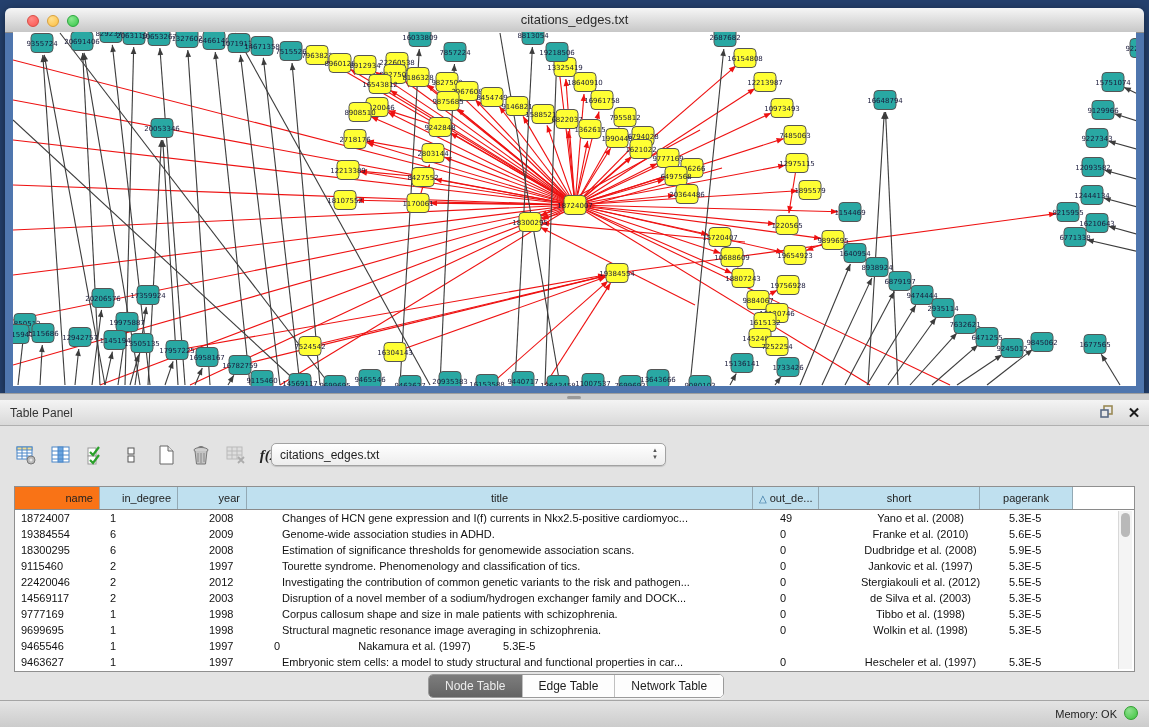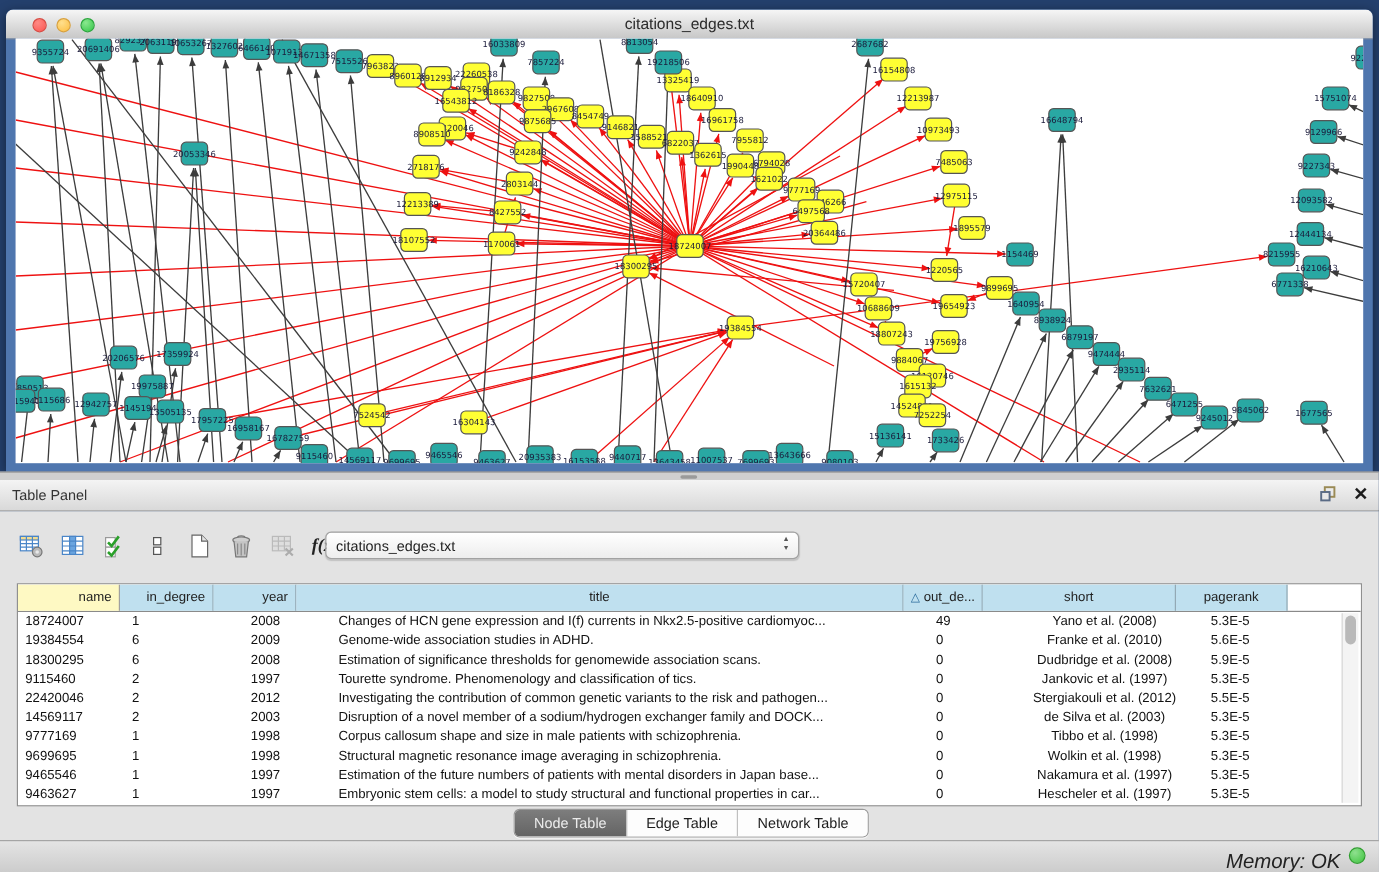--- a/index.html
+++ b/index.html
@@ -37,41 +37,41 @@
   .combo{position:absolute;left:271px;top:17px;width:395px;height:23px;background:linear-gradient(#ffffff,#ededed);
     border:1px solid #a2a2a2;border-radius:5px;box-sizing:border-box;font-size:12px;color:#1e1e1e;
     padding:4px 8px;box-shadow:0 1px 1px rgba(0,0,0,.15);}
   .combo .arrows{position:absolute;right:7px;top:3px;font-size:6px;line-height:7px;color:#555;text-align:center;}
   
   .data-table{position:absolute;left:14px;top:60px;width:1121px;height:186px;background:#fff;
     border:1px solid #8f8f8f;box-sizing:border-box;overflow:hidden;}
   .thead{display:flex;height:22px;border-bottom:1px solid #8a8a8a;background:#fff;}
   .th{box-sizing:border-box;height:22px;font-size:11px;color:#222;background:#bfe0ef;
     border-right:1px solid #93a9b4;display:flex;align-items:center;padding:0 6px;}
-  .th.first{background:#fef9c3;border-right:1px solid #a0a0a0;}
+  .th.first{background:#f97316;border-right:1px solid #a0a0a0;}
   .th .sort{color:#2e6e9e;margin-right:3px;font-size:10px;}
   .th.al-r{justify-content:flex-end;} .th.al-c{justify-content:center;} .th.al-l{justify-content:flex-start;}
   .tbody{position:relative;}
   .tr{display:flex;height:16px;line-height:16px;}
   .td{box-sizing:border-box;font-size:11px;color:#111;white-space:nowrap;overflow:hidden;}
   .td.al-c{text-align:center;}
   
   .vscroll{position:absolute;right:2px;top:24px;width:13px;height:158px;background:#f4f4f4;border-left:1px solid #d8d8d8;}
   .vthumb{position:absolute;left:2px;top:2px;width:9px;height:24px;background:#b9b9b9;border-radius:5px;}
   
   .tabs{position:absolute;left:428px;top:248px;height:22px;display:flex;border:1px solid #9a9a9a;
     border-radius:5px;overflow:hidden;background:#fff;box-shadow:0 1px 0 rgba(255,255,255,.7);}
   .tab{border:none;background:#fdfdfd;font-size:12px;color:#1d1d1d;padding:0 16px;height:22px;
     border-right:1px solid #c0c0c0;}
   .tab:last-child{border-right:none;}
   .tab.selected{background:linear-gradient(#7d7d7d,#646464);color:#ececec;}
   
   .status-bar{position:absolute;left:0;top:274px;width:1149px;height:27px;
     background:linear-gradient(#e4e4e4,#cccccc);border-top:1px solid #a5a5a5;box-sizing:border-box;}
-  .mem-label{position:absolute;right:32px;top:7px;font-size:17px;color:#222;font-style:italic;}
+  .mem-label{position:absolute;right:32px;top:7px;font-size:11px;color:#222;}
   .mem-dot{position:absolute;right:11px;top:5px;width:14px;height:14px;border-radius:50%;
     background:radial-gradient(circle at 35% 30%,#8fe08f,#3ec43e);border:1px solid #2f9e2f;box-sizing:border-box;}
 </style>
 </head>
 <body>
 
 <div class="desktop">
 
   <div class="net-window">
     <div class="net-titlebar">
@@ -1009,21 +1009,20 @@
             <div class="td " style="width: 69px; padding-left: 10px;">1998</div>
             <div class="td " style="width: 506px; padding-left: 14px;">Structural magnetic resonance image averaging in schizophrenia.</div>
             <div class="td " style="width: 66px; padding-left: 6px;">0</div>
             <div class="td al-c" style="width: 161px; padding-left: 0px;">Wolkin et al. (1998)</div>
             <div class="td " style="width: 93px; padding-left: 8px;">5.3E-5</div>
           </div>
           <div class="tr">
             <div class="td " style="width: 85px; padding-left: 6px;">9465546</div>
             <div class="td " style="width: 99px; padding-left: 10px;">1</div>
             <div class="td " style="width: 69px; padding-left: 10px;">1997</div>
-            <div class="td " style="width: 506px; padding-left: 14px;">Estimation of the future numbers of patients with mental disorders in Japan base...</div>
             <div class="td " style="width: 66px; padding-left: 6px;">0</div>
             <div class="td al-c" style="width: 161px; padding-left: 0px;">Nakamura et al. (1997)</div>
             <div class="td " style="width: 93px; padding-left: 8px;">5.3E-5</div>
           </div>
           <div class="tr">
             <div class="td " style="width: 85px; padding-left: 6px;">9463627</div>
             <div class="td " style="width: 99px; padding-left: 10px;">1</div>
             <div class="td " style="width: 69px; padding-left: 10px;">1997</div>
             <div class="td " style="width: 506px; padding-left: 14px;">Embryonic stem cells: a model to study structural and functional properties in car...</div>
             <div class="td " style="width: 66px; padding-left: 6px;">0</div>

